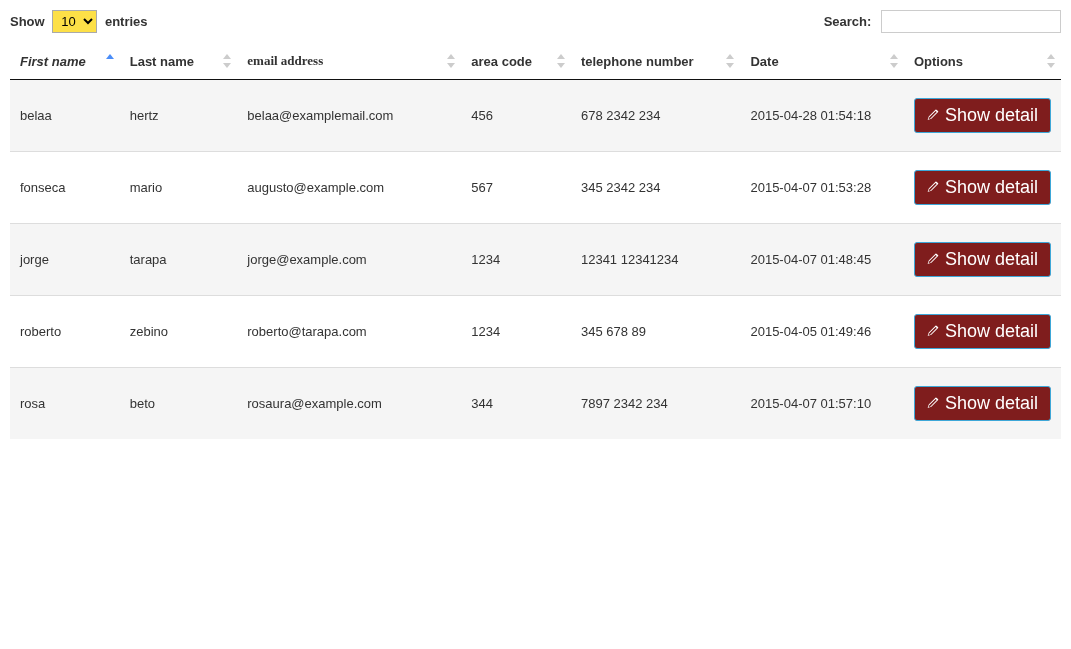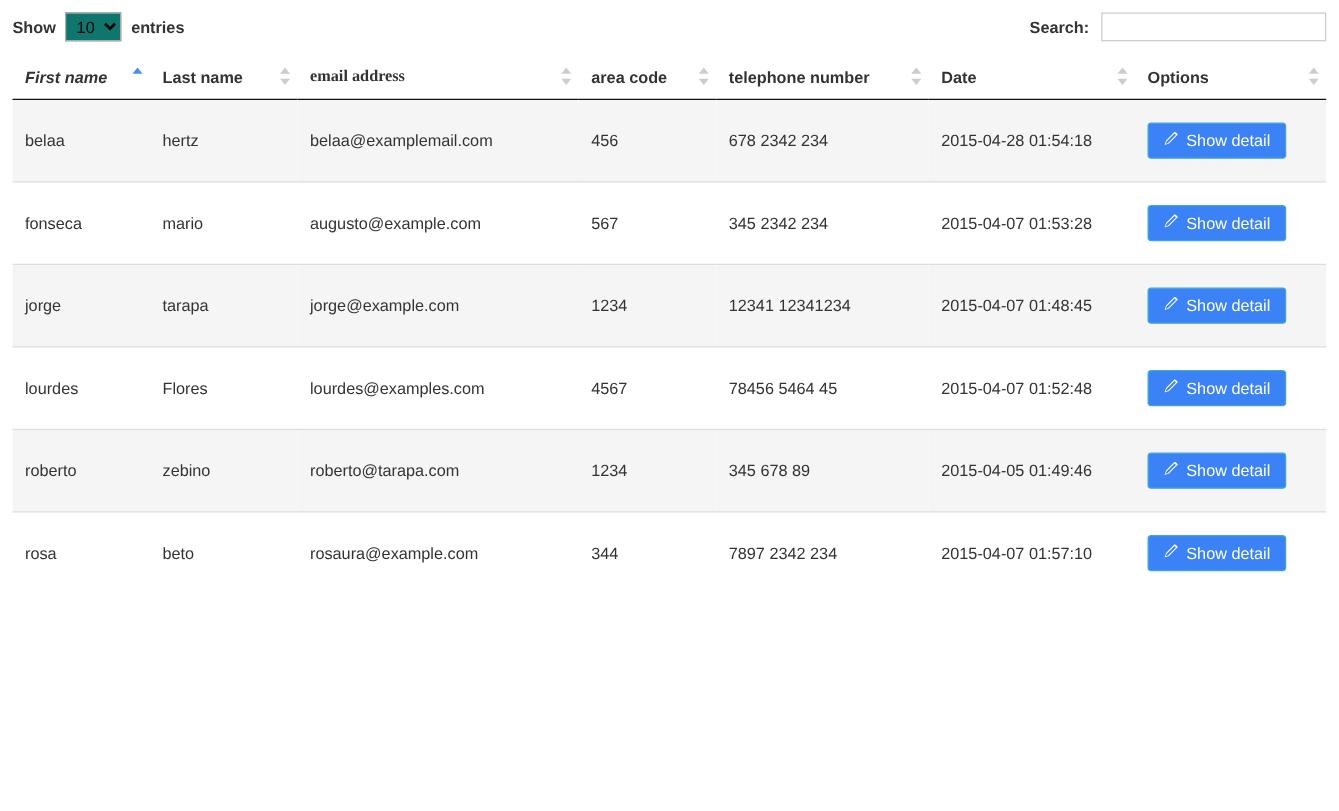--- a/index.html
+++ b/index.html
@@ -1,32 +1,32 @@
 <!DOCTYPE html>
 <html><head>
 <meta charset="utf-8">
 <style>
 * { box-sizing: border-box; margin: 0; padding: 0; }
 body { font-family: "Helvetica Neue", Helvetica, Arial, sans-serif; font-size: 13px; color: #333; background: #fff; padding: 10px; }
 .dt-wrapper { width: 1051px; margin: 0 auto; }
 .dt-top { display: flex; justify-content: space-between; align-items: center; margin-bottom: 10px; font-weight: bold; }
 .dt-length label, .dt-filter label { font-weight: bold; }
-.dt-length select { border: 1px solid #aaa; background: #0f766e; padding: 2px 4px; font-size: 13px; margin: 0 4px; }
+.dt-length select { border: 1px solid #aaa; background: #fde047; padding: 2px 4px; font-size: 13px; margin: 0 4px; }
 .dt-filter input { border: 1px solid #ccc; background: #fff; padding: 3px 5px; margin-left: 6px; width: 180px; font-size: 13px; }
 table.dt { width: 100%; border-collapse: collapse; }
 table.dt thead th { text-align: left; font-weight: bold; padding: 10px 18px 10px 10px; border-bottom: 1px solid #111; position: relative; cursor: pointer; white-space: nowrap; }
 table.dt tbody td { padding: 18px 10px; border-top: 1px solid #ddd; vertical-align: middle; color: #333; }
 table.dt tbody tr:nth-child(odd) td { background: #f5f5f5; }
 table.dt tbody tr:nth-child(even) td { background: #fff; }
 .sort-icons { position: absolute; right: 4px; top: 50%; transform: translateY(-50%); width: 10px; height: 14px; }
 .sort-icons .up, .sort-icons .down { position: absolute; left: 0; width: 0; height: 0; border-left: 4px solid transparent; border-right: 4px solid transparent; }
 .sort-icons .up { top: 0; border-bottom: 5px solid #ccc; }
 .sort-icons .down { bottom: 0; border-top: 5px solid #ccc; }
 .sort-icons.asc .up { border-bottom-color: #4b8df8; }
-.btn-detail { display: inline-flex; align-items: center; gap: 6px; background: #3b82f6; color: #fff; border: 1px solid #3da7d8; padding: 6px 12px; font-size: 13px; border-radius: 3px; cursor: pointer; text-decoration: none; white-space: nowrap; }
+.btn-detail { display: inline-flex; align-items: center; gap: 6px; background: #7f1d1d; color: #fff; border: 1px solid #3da7d8; padding: 6px 12px; font-size: 18px; border-radius: 3px; cursor: pointer; text-decoration: none; white-space: nowrap; }
 .edit-icon { width: 12px; height: 12px; display: inline-block; }
 th.col-first{width:110px;font-style:italic;} th.col-last{width:118px;} th.col-email{width:225px;font-family:Liberation Serif, serif;} th.col-area{width:110px;} th.col-tel{width:170px;} th.col-date{width:165px;} th.col-opt{}
 </style>
 </head>
 <body>
 
 <div class="dt-wrapper">
 
   <div class="dt-top">
     <div class="dt-length">
@@ -136,34 +136,20 @@
           <td>12341 12341234</td>
           <td>2015-04-07 01:48:45</td>
           <td><a class="btn-detail">
               <span><svg class="edit-icon" viewBox="0 0 16 16" fill="currentColor">
                   <path d="M12.146 1.146a.5.5 0 0 1 .708 0l2 2a.5.5 0 0 1 0 .708l-9 9a.5.5 0 0 1-.168.11l-4 1.5a.5.5 0 0 1-.65-.65l1.5-4a.5.5 0 0 1 .11-.168l9-9zM11.5 2.5 3 11l-.94 2.5L4.5 12.56 13 4.06 11.5 2.5z"></path>
                 </svg></span>
               <span>Show detail</span>
             </a></td>
         </tr>
         <tr>
-          <td>lourdes</td>
-          <td>Flores</td>
-          <td>lourdes@examples.com</td>
-          <td>4567</td>
-          <td>78456 5464 45</td>
-          <td>2015-04-07 01:52:48</td>
-          <td><a class="btn-detail">
-              <span><svg class="edit-icon" viewBox="0 0 16 16" fill="currentColor">
-                  <path d="M12.146 1.146a.5.5 0 0 1 .708 0l2 2a.5.5 0 0 1 0 .708l-9 9a.5.5 0 0 1-.168.11l-4 1.5a.5.5 0 0 1-.65-.65l1.5-4a.5.5 0 0 1 .11-.168l9-9zM11.5 2.5 3 11l-.94 2.5L4.5 12.56 13 4.06 11.5 2.5z"></path>
-                </svg></span>
-              <span>Show detail</span>
-            </a></td>
-        </tr>
-        <tr>
           <td>roberto</td>
           <td>zebino</td>
           <td>roberto@tarapa.com</td>
           <td>1234</td>
           <td>345 678 89</td>
           <td>2015-04-05 01:49:46</td>
           <td><a class="btn-detail">
               <span><svg class="edit-icon" viewBox="0 0 16 16" fill="currentColor">
                   <path d="M12.146 1.146a.5.5 0 0 1 .708 0l2 2a.5.5 0 0 1 0 .708l-9 9a.5.5 0 0 1-.168.11l-4 1.5a.5.5 0 0 1-.65-.65l1.5-4a.5.5 0 0 1 .11-.168l9-9zM11.5 2.5 3 11l-.94 2.5L4.5 12.56 13 4.06 11.5 2.5z"></path>
                 </svg></span>

